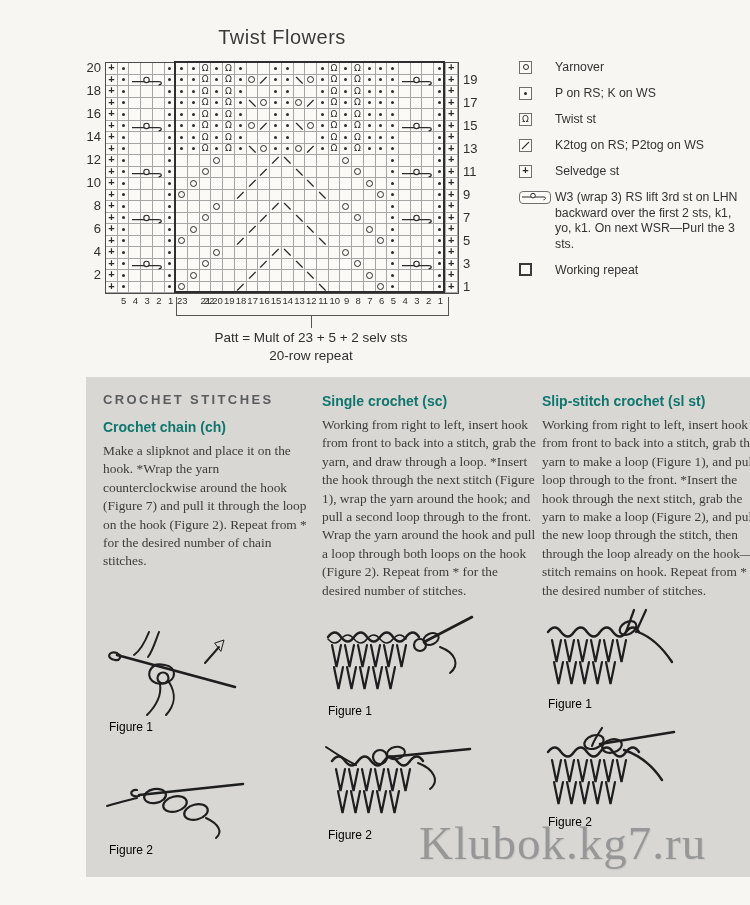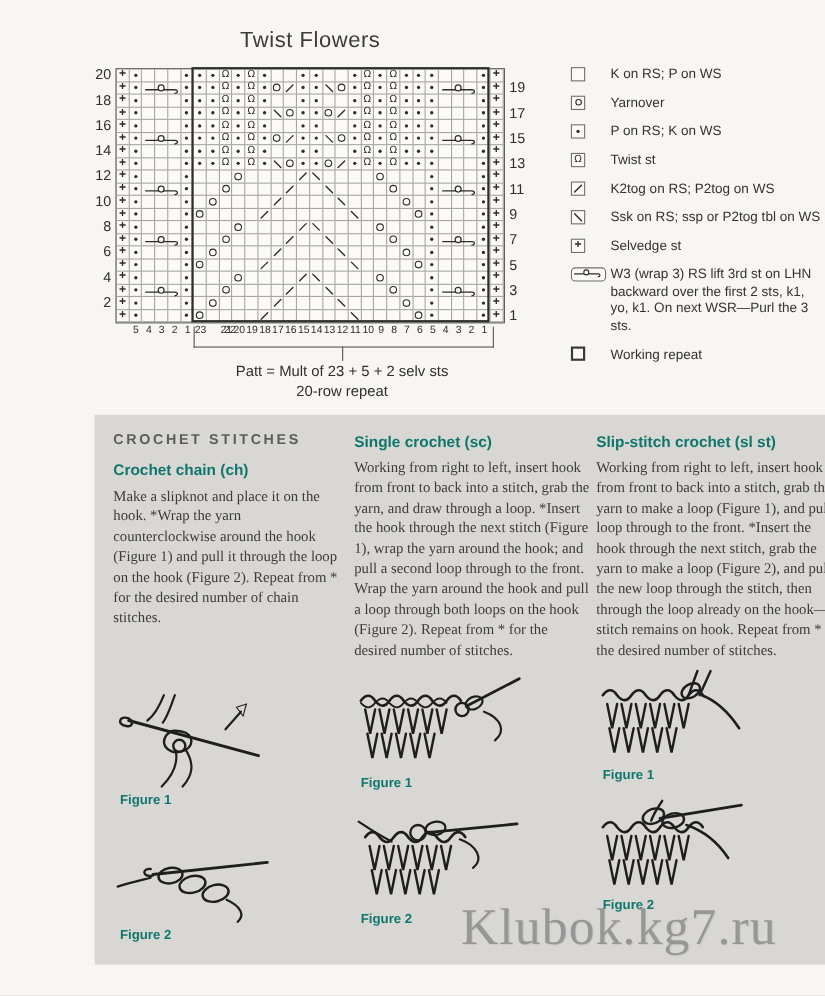--- a/index.html
+++ b/index.html
@@ -68,21 +68,21 @@
   .panel{position:absolute;left:55px;top:377px;width:690px;height:500px;background:#d8d7d3;margin-left:31px;}
   .panel-header{position:absolute;left:17px;top:15px;font-size:13px;font-weight:700;letter-spacing:2.4px;color:#5a5c5e;}
   .ccol{position:absolute;}
   .ccol h3{margin:0 0 7px 0;font-size:14px;font-weight:700;color:#0f766e;font-family:"Liberation Sans",sans-serif;}
   .ccol p{margin:0;font-family:"Liberation Serif",serif;font-size:13.4px;line-height:18.4px;color:#3c3c3c;}
   .ccol-1{left:17px;top:42px;width:213px;}
   .ccol-2{left:236px;top:16px;width:214px;}
   .ccol-3{left:456px;top:16px;width:224px;}
   .fig svg{display:block;overflow:visible;}
   .fig path,.fig ellipse,.fig circle{stroke:#1e1e1e;fill:none;stroke-linecap:round;}
-  .figlabel{font-size:12px;font-weight:700;color:#0f766e;margin:3px 0 0 6px;}
+  .figlabel{font-size:12px;font-weight:400;color:#000000;margin:3px 0 0 6px;}
   .fig-1-1{margin-top:58px;}
   .fig-1-2{margin-top:26px;}
   .fig-2-1{margin-top:11px;}
   .fig-2-2{margin-top:17px;}
   .fig-3-1{margin-top:6px;}
   .fig-3-2{margin-top:13px;}
   
   .watermark{
     position:absolute;left:419px;top:816px;z-index:5;
     font-size:47px;color:#8d8d8d;opacity:.85;letter-spacing:1px;
@@ -1466,26 +1466,20 @@
   <div class="bracket"></div>
   <div class="bracket-tick"></div>
   <div class="chart-caption">
     <div>Patt = Mult of 23 + 5 + 2 selv sts</div>
     <div>20-row repeat</div>
   </div>
 
   <div id="legend">
       <div class="lg-item">
         <span class="lg-symwrap">
-          <span class="lg-box"></span>
-        </span>
-        <span class="lg-label">K on RS; P on WS</span>
-      </div>
-      <div class="lg-item">
-        <span class="lg-symwrap">
           <span class="lg-box">
             <span class="s-yo"></span>
           </span>
         </span>
         <span class="lg-label">Yarnover</span>
       </div>
       <div class="lg-item">
         <span class="lg-symwrap">
           <span class="lg-box">
             <span class="s-dot"></span>
@@ -1507,30 +1501,20 @@
             <svg class="s-sl" width="11" height="11" viewBox="0 0 12 12">
               <path d="M2.6 9.4 L9.4 2.6"></path>
             </svg>
           </span>
         </span>
         <span class="lg-label">K2tog on RS; P2tog on WS</span>
       </div>
       <div class="lg-item">
         <span class="lg-symwrap">
           <span class="lg-box">
-            <svg class="s-sl" width="11" height="11" viewBox="0 0 12 12">
-              <path d="M2.6 2.6 L9.4 9.4"></path>
-            </svg>
-          </span>
-        </span>
-        <span class="lg-label">Ssk on RS; ssp or P2tog tbl on WS</span>
-      </div>
-      <div class="lg-item">
-        <span class="lg-symwrap">
-          <span class="lg-box">
             <span class="s-plus">+</span>
           </span>
         </span>
         <span class="lg-label">Selvedge st</span>
       </div>
       <div class="lg-item">
         <span class="lg-symwrap">
           <span class="lg-w3">
             <svg viewBox="0 0 28 9">
               <path d="M2 5 H24 C26 5 26 7.6 23.5 7.8"></path>
@@ -1546,21 +1530,21 @@
         </span>
         <span class="lg-label">Working repeat</span>
       </div>
     </div>
 
   <div class="panel">
     <div class="panel-header">CROCHET STITCHES</div>
 
     <div class="ccol ccol-1">
       <h3>Crochet chain (ch)</h3>
-      <p>Make a slipknot and place it on the hook. *Wrap the yarn counterclockwise around the hook (Figure 1) and pull it through the loop on the hook (Figure 2). Repeat from * for the desired number of chain stitches.</p>
+      <p>Make a slipknot and place it on the hook. *Wrap the yarn counterclockwise around the hook (Figure 7) and pull it through the loop on the hook (Figure 2). Repeat from * for the desired number of chain stitches.</p>
       <div class="fig fig-1-1">
         <svg width="150" height="88" viewBox="0 0 150 88">
           <path d="M14 24 C5 21 3 30 12 31 C17 32 19 27 15 25" stroke-width="2.2"></path>
           <path d="M14 26 L132 58" stroke-width="2.6"></path>
           <path d="M46 3 C42 13 38 21 31 26" stroke-width="2"></path>
           <path d="M56 3 C52 13 50 21 45 28" stroke-width="2"></path>
           <path d="M52 36 C40 44 48 58 62 54 C74 51 74 38 62 36 C57 35 54 35 52 36" stroke-width="2.2"></path>
           <circle cx="60" cy="49" r="5.5" stroke-width="2.2"></circle>
           <path d="M57 55 C59 68 52 78 44 86" stroke-width="2"></path>
           <path d="M66 53 C74 66 72 76 63 86" stroke-width="2"></path>

